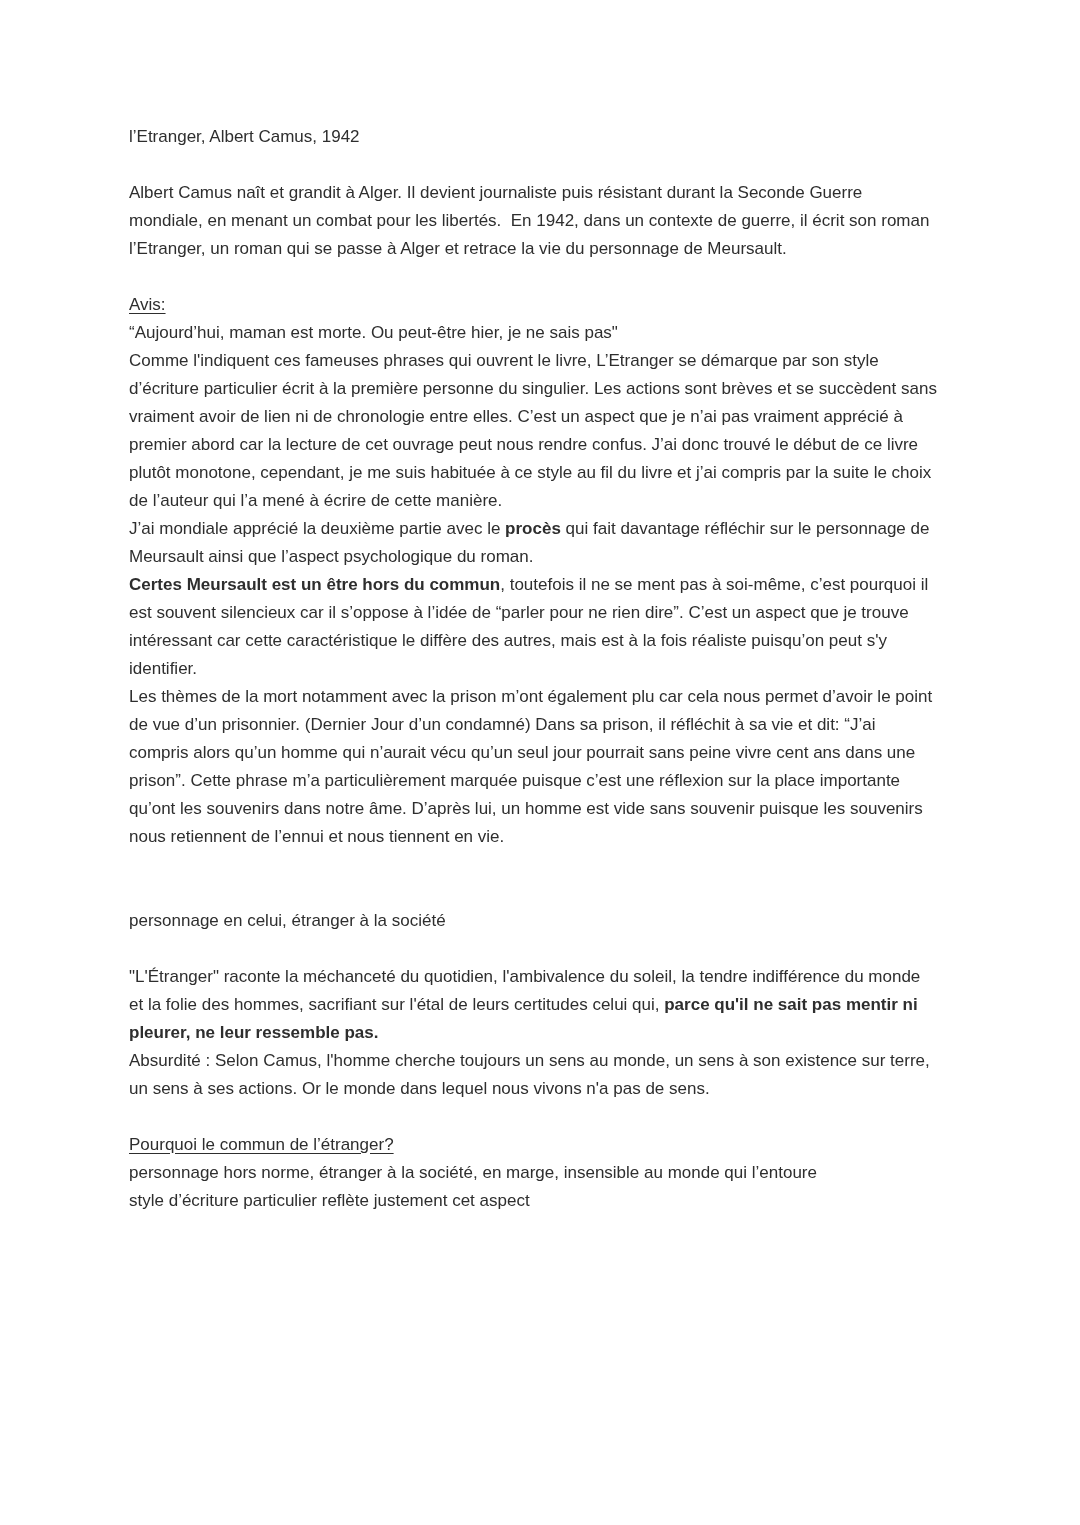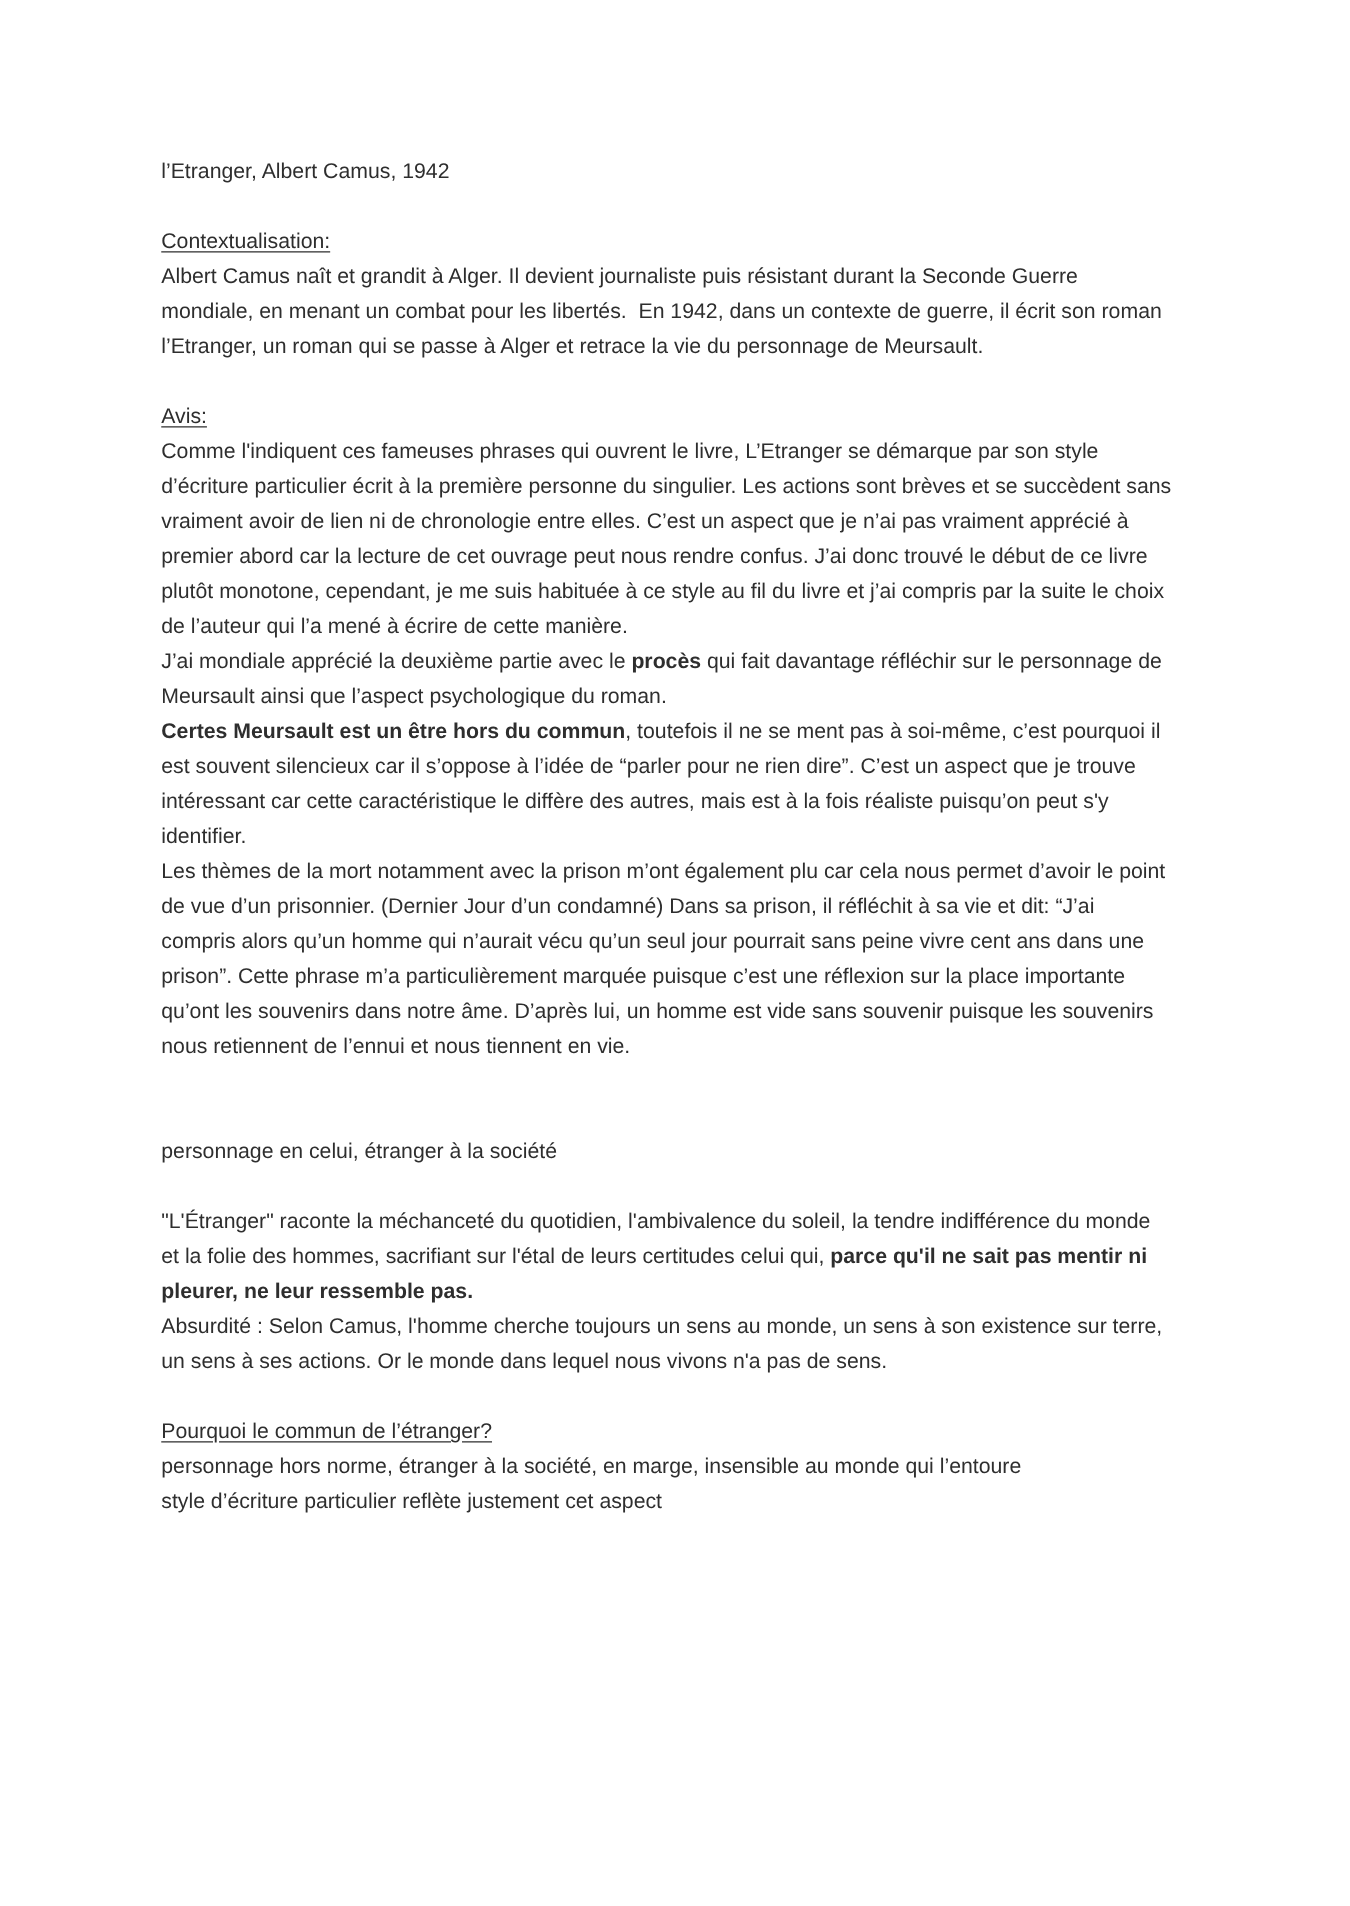--- a/index.html
+++ b/index.html
@@ -28,24 +28,24 @@
   .run.b { font-weight: bold; text-align: right; }
   .run.u { text-decoration: underline; text-underline-offset: 3px; }
 </style>
 </head>
 <body>
 
 <main class="page">
   <article class="doc" id="doc-body">
       <p class="para"><span class="run">l’Etranger, Albert Camus, 1942</span></p>
       <p class="para">&nbsp;</p>
-      <p class="para"><span class="run u">Contextualisation:</span></p>
       <p class="para"><span class="run">Albert Camus naît et grandit à Alger. Il devient journaliste puis résistant durant la Seconde Guerre mondiale, en menant un combat pour les libertés.  En 1942, dans un contexte de guerre, il écrit son roman l’Etranger, un roman qui se passe à Alger et retrace la vie du personnage de Meursault.</span></p>
       <p class="para">&nbsp;</p>
       <p class="para"><span class="run u">Avis:</span></p>
+      <p class="para"><span class="run">“Aujourd’hui, maman est morte. Ou peut-être hier, je ne sais pas"</span></p>
       <p class="para"><span class="run">Comme l'indiquent ces fameuses phrases qui ouvrent le livre, L’Etranger se démarque par son style d’écriture particulier écrit à la première personne du singulier. Les actions sont brèves et se succèdent sans vraiment avoir de lien ni de chronologie entre elles. C’est un aspect que je n’ai pas vraiment apprécié à premier abord car la lecture de cet ouvrage peut nous rendre confus. J’ai donc trouvé le début de ce livre plutôt monotone, cependant, je me suis habituée à ce style au fil du livre et j’ai compris par la suite le choix de l’auteur qui l’a mené à écrire de cette manière.</span></p>
       <p class="para"><span class="run">J’ai mondiale apprécié la deuxième partie avec le </span><span class="run b">procès</span><span class="run"> qui fait davantage réfléchir sur le personnage de Meursault ainsi que l’aspect psychologique du roman.</span></p>
       <p class="para"><span class="run b">Certes Meursault est un être hors du commun</span><span class="run">, toutefois il ne se ment pas à soi-même, c’est pourquoi il est souvent silencieux car il s’oppose à l’idée de “parler pour ne rien dire”. C’est un aspect que je trouve intéressant car cette caractéristique le diffère des autres, mais est à la fois réaliste puisqu’on peut s'y identifier.</span></p>
       <p class="para"><span class="run">Les thèmes de la mort notamment avec la prison m’ont également plu car cela nous permet d’avoir le point de vue d’un prisonnier. (Dernier Jour d’un condamné) Dans sa prison, il réfléchit à sa vie et dit: “J’ai compris alors qu’un homme qui n’aurait vécu qu’un seul jour pourrait sans peine vivre cent ans dans une prison”. Cette phrase m’a particulièrement marquée puisque c’est une réflexion sur la place importante qu’ont les souvenirs dans notre âme. D’après lui, un homme est vide sans souvenir puisque les souvenirs nous retiennent de l’ennui et nous tiennent en vie.</span></p>
       <p class="para">&nbsp;</p>
       <p class="para">&nbsp;</p>
       <p class="para"><span class="run">personnage en celui, étranger à la société</span></p>
       <p class="para">&nbsp;</p>
       <p class="para"><span class="run">"L'Étranger" raconte la méchanceté du quotidien, l'ambivalence du soleil, la tendre indifférence du monde et la folie des hommes, sacrifiant sur l'étal de leurs certitudes celui qui, </span><span class="run b">parce qu'il ne sait pas mentir ni pleurer, ne leur ressemble pas.</span></p>
       <p class="para"><span class="run">Absurdité : Selon Camus, l'homme cherche toujours un sens au monde, un sens à son existence sur terre, un sens à ses actions. Or le monde dans lequel nous vivons n'a pas de sens.</span></p>

